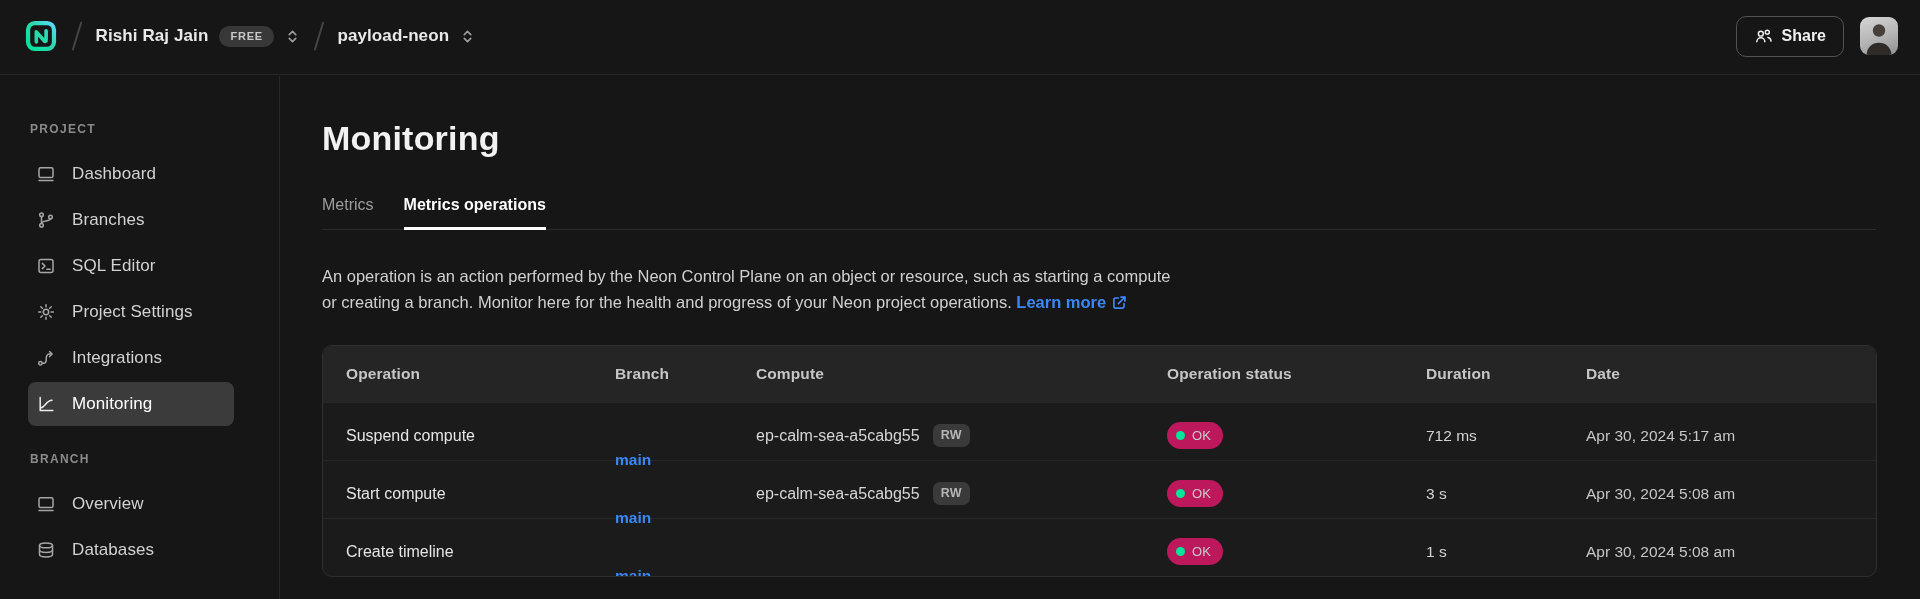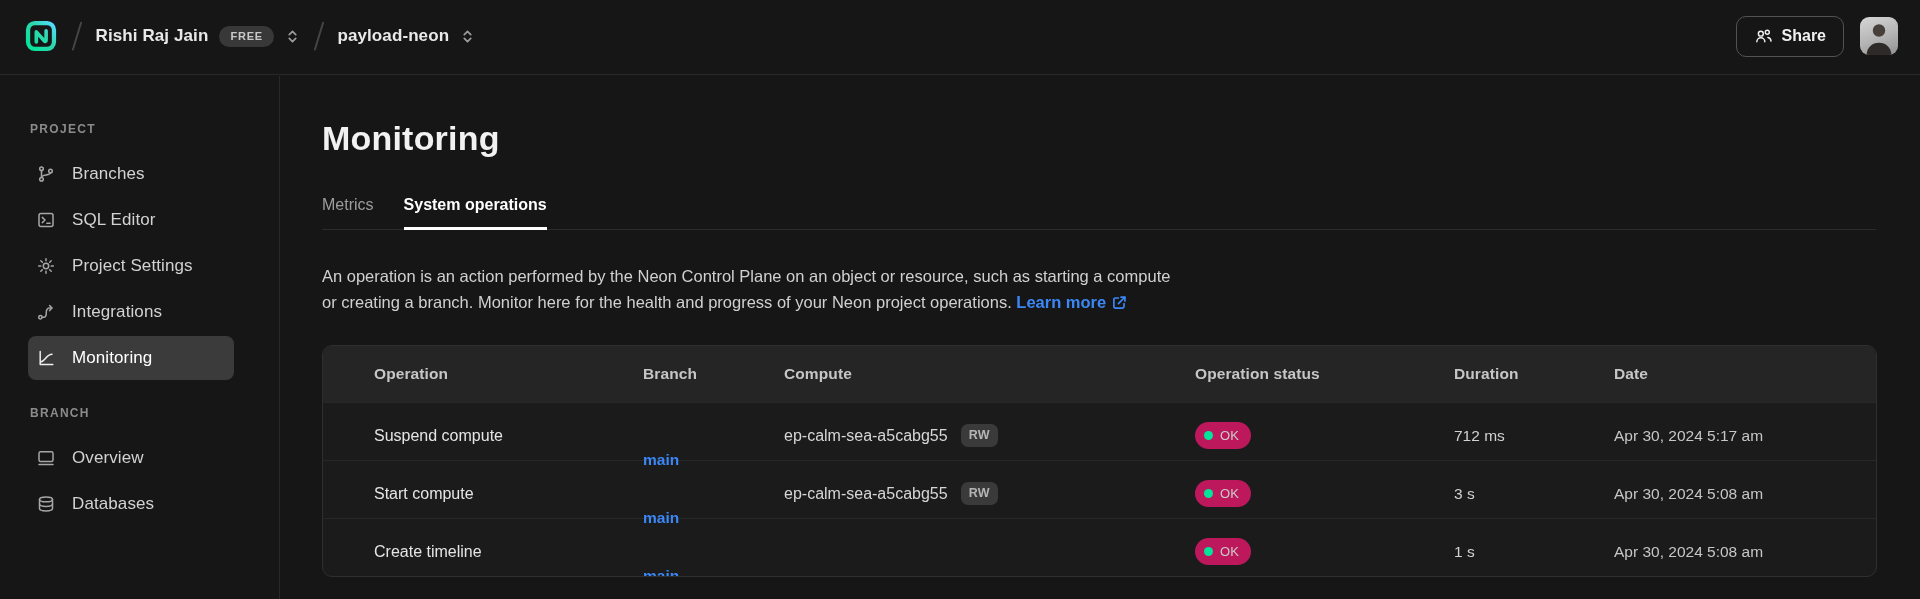--- a/index.html
+++ b/index.html
@@ -80,21 +80,21 @@
   }
   .tab.active{color:#ffffff;font-weight:600;border-bottom-color:#ffffff;}
   .desc{margin-top:33px;font-size:16.5px;line-height:26px;color:#d0d0d0;max-width:1120px;}
   .learn{color:var(--link);font-weight:700;text-decoration:none;cursor:pointer;display:inline-flex;align-items:center;gap:6px;}
   .learn svg{width:15px;height:15px;margin-bottom:-1px;}
   
   .ops-table{
     margin-top:30px;width:1555px;border:1px solid var(--table-border);
     border-radius:10px;overflow:hidden;background:var(--row-bg);
   }
-  .trow{display:grid;grid-template-columns:269px 141px 411px 259px 160px 1fr;align-items:center;padding-left:28px;}
+  .trow{display:grid;grid-template-columns:269px 141px 411px 259px 160px 1fr;align-items:center;}
   .thead{background:var(--thead-bg);height:56px;}
   .th{font-size:15.5px;font-weight:600;color:#c6c6c6;padding-left:23px;letter-spacing:.1px;}
   .tbody .trow{height:58px;border-top:1px solid var(--row-line);}
   .td{padding-left:23px;font-size:16px;color:#d6d6d6;display:flex;align-items:center;}
   .td.op{color:#e5e5e5;}
   .branch-link{color:var(--link);font-size:15.5px;font-weight:700;text-decoration:none;cursor:pointer;margin-top:48px;}
   .rw-badge{
     margin-left:13px;background:#3a3a3a;color:#b5b5b5;font-size:12.5px;font-weight:600;
     border-radius:7px;padding:5px 8px;line-height:1;letter-spacing:.3px;
   }
@@ -166,20 +166,29 @@
       </svg>
     </div>
   </div>
 </header>
 
 <aside id="sidebar">
     <div class="nav-section-label">PROJECT</div>
     <div class="nav-item">
       <span class="nav-icon">
         <svg viewBox="0 0 20 20" fill="none" stroke="currentColor" stroke-width="1.5" stroke-linecap="round" stroke-linejoin="round">
+          <rect x="3" y="3.8" width="14" height="9.7" rx="1.6"></rect>
+          <path d="M3 16.6h14"></path>
+        </svg>
+      </span>
+      <span class="nav-label">Dashboard</span>
+    </div>
+    <div class="nav-item">
+      <span class="nav-icon">
+        <svg viewBox="0 0 20 20" fill="none" stroke="currentColor" stroke-width="1.5" stroke-linecap="round" stroke-linejoin="round">
           <circle cx="5.5" cy="4.8" r="1.8"></circle>
           <circle cx="5.5" cy="15.2" r="1.8"></circle>
           <circle cx="14.5" cy="7" r="1.8"></circle>
           <path d="M5.5 6.6v6.8"></path>
           <path d="M5.5 13.2c0-3.2 9-1.4 9-4.4"></path>
         </svg>
       </span>
       <span class="nav-label">Branches</span>
     </div>
     <div class="nav-item">
@@ -239,21 +248,21 @@
         </svg>
       </span>
       <span class="nav-label">Databases</span>
     </div>
   </aside>
 
 <main>
   <h1>Monitoring</h1>
   <nav class="tabs" id="tabs">
       <button class="tab">Metrics</button>
-      <button class="tab active">System operations</button>
+      <button class="tab active">Metrics operations</button>
     </nav>
   <p class="desc">
     <span>An operation is an action performed by the Neon Control Plane on an object or resource, such as starting a compute</span><br>
     <span>or creating a branch. Monitor here for the health and progress of your Neon project operations.</span>
     <a class="learn">
       <span>Learn more</span>
       <span style="display:inline-flex;">
         <svg viewBox="0 0 16 16" fill="none" stroke="currentColor" stroke-width="1.8" stroke-linecap="round" stroke-linejoin="round">
           <path d="M12.8 9.2v3.1a1.7 1.7 0 0 1-1.7 1.7H3.7A1.7 1.7 0 0 1 2 12.3V4.9a1.7 1.7 0 0 1 1.7-1.7h3.1"></path>
           <path d="M9.6 2.2h4.2v4.2"></path>

